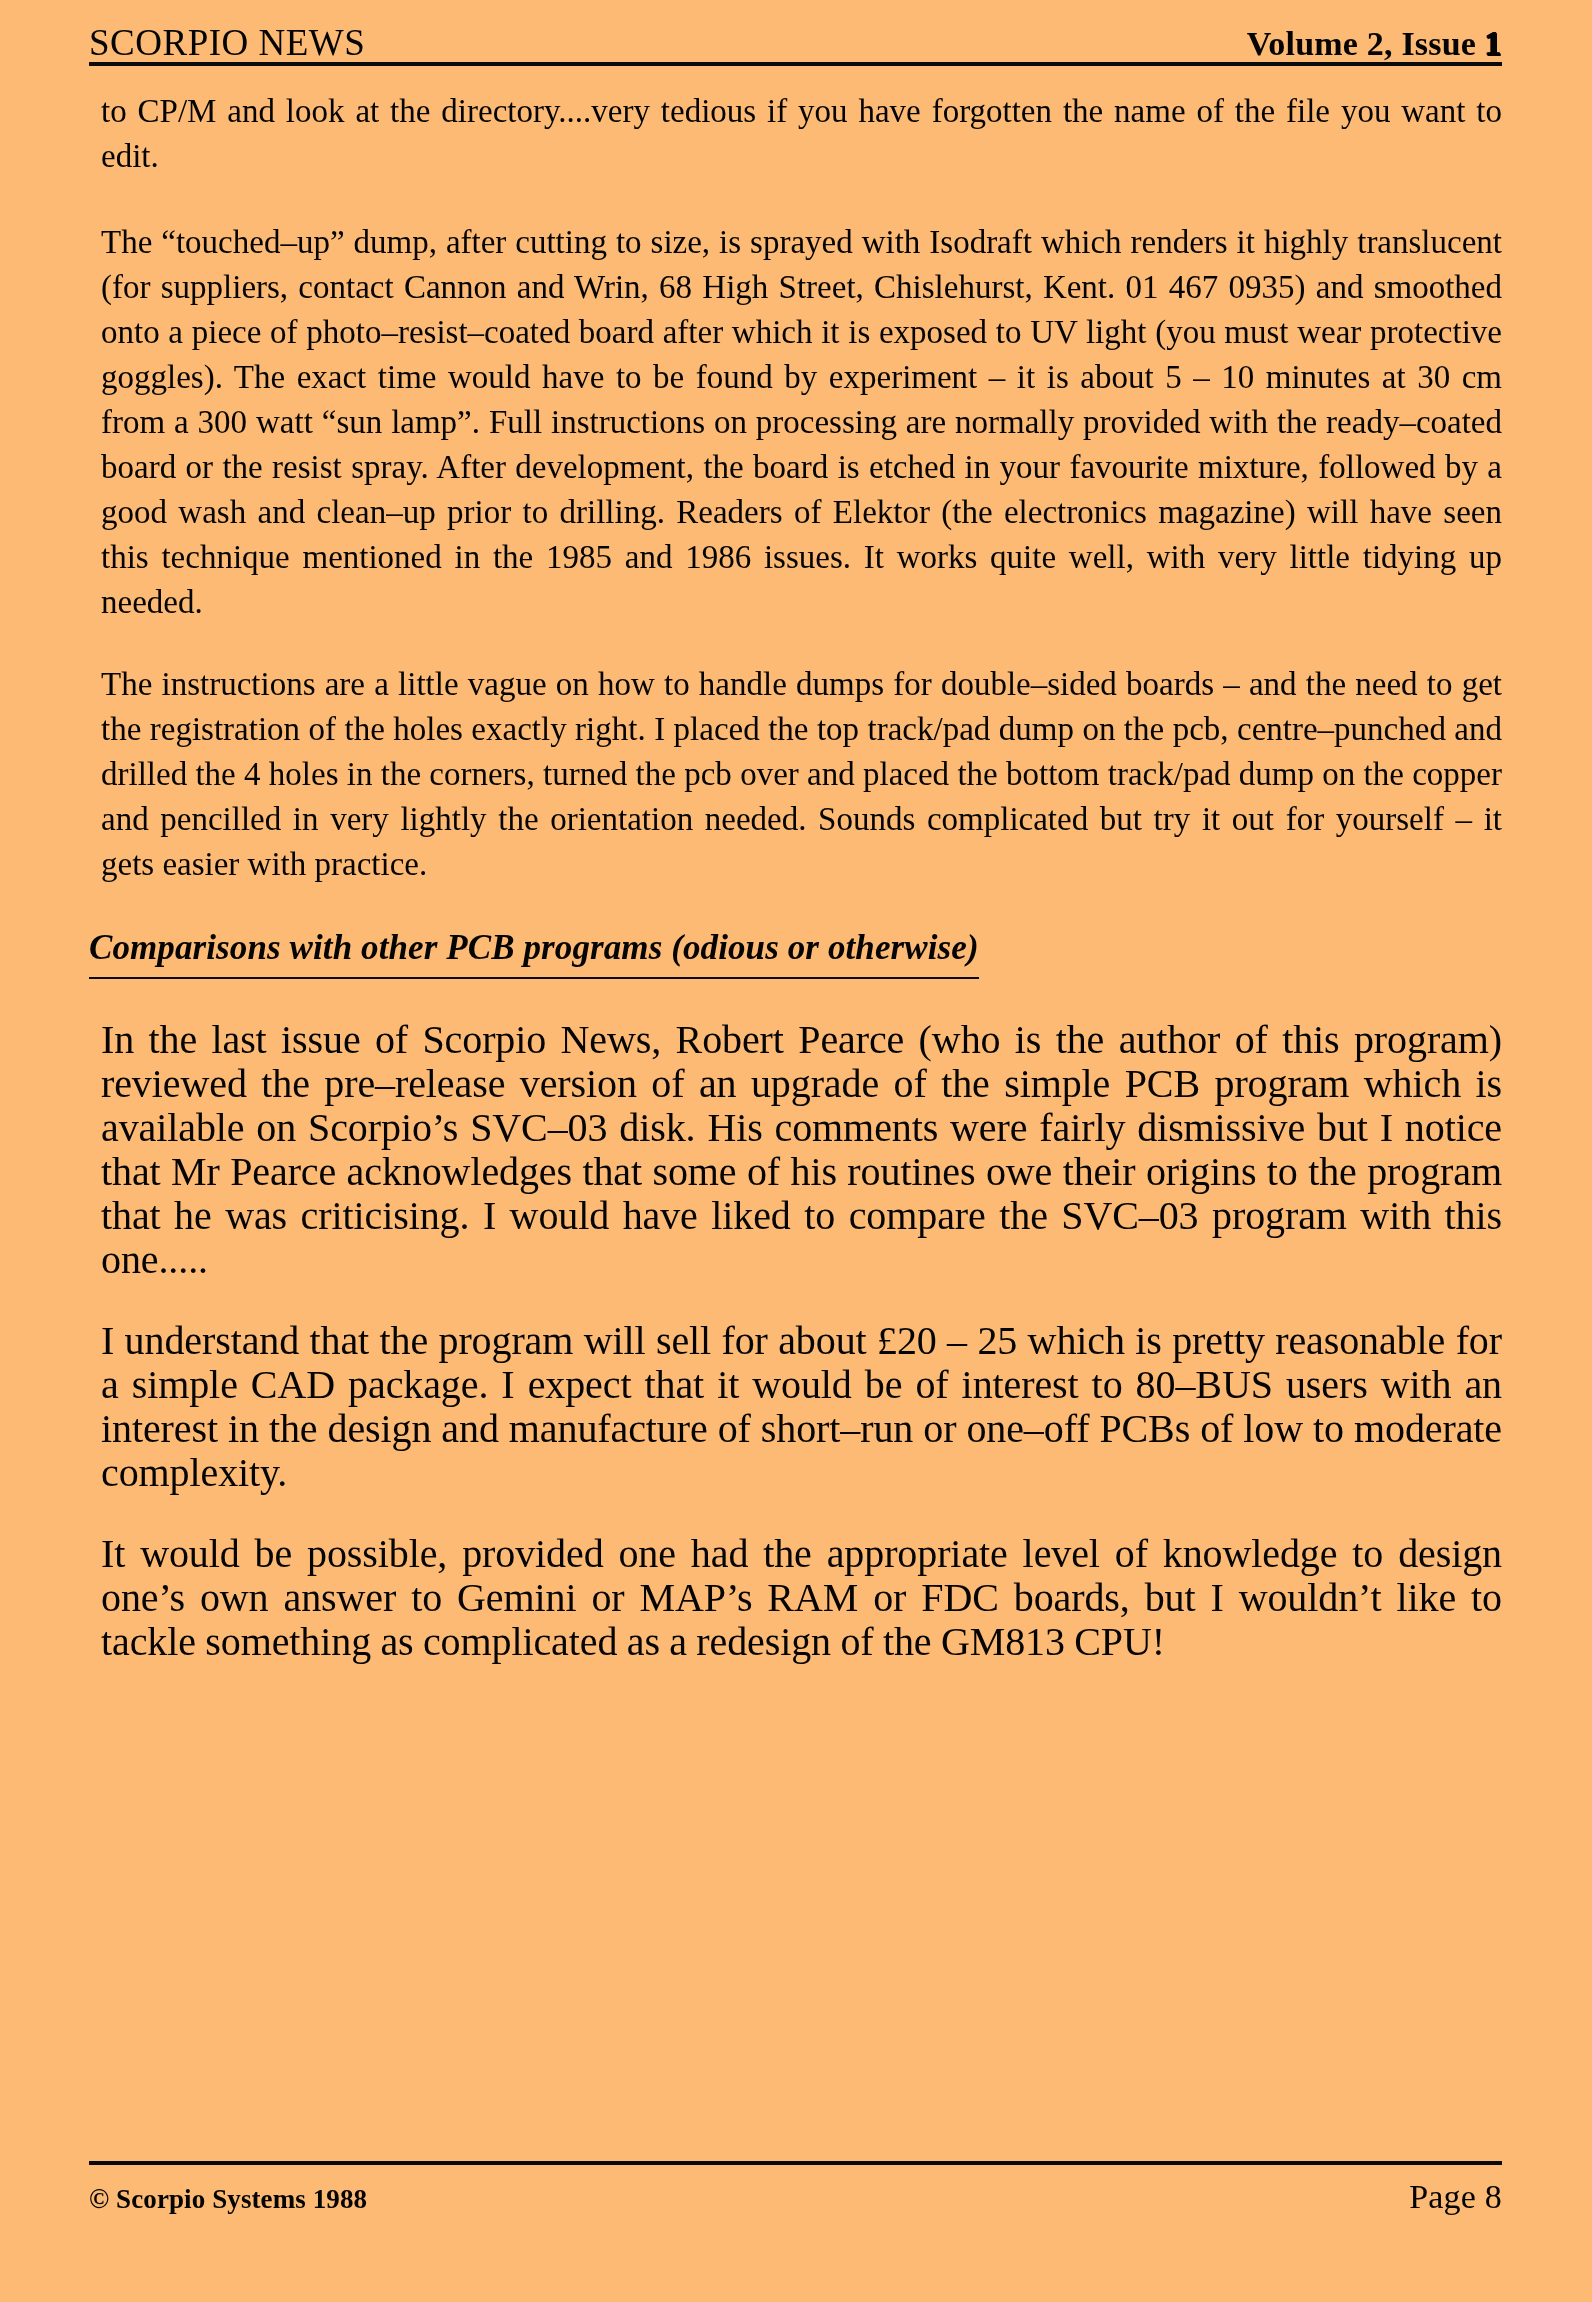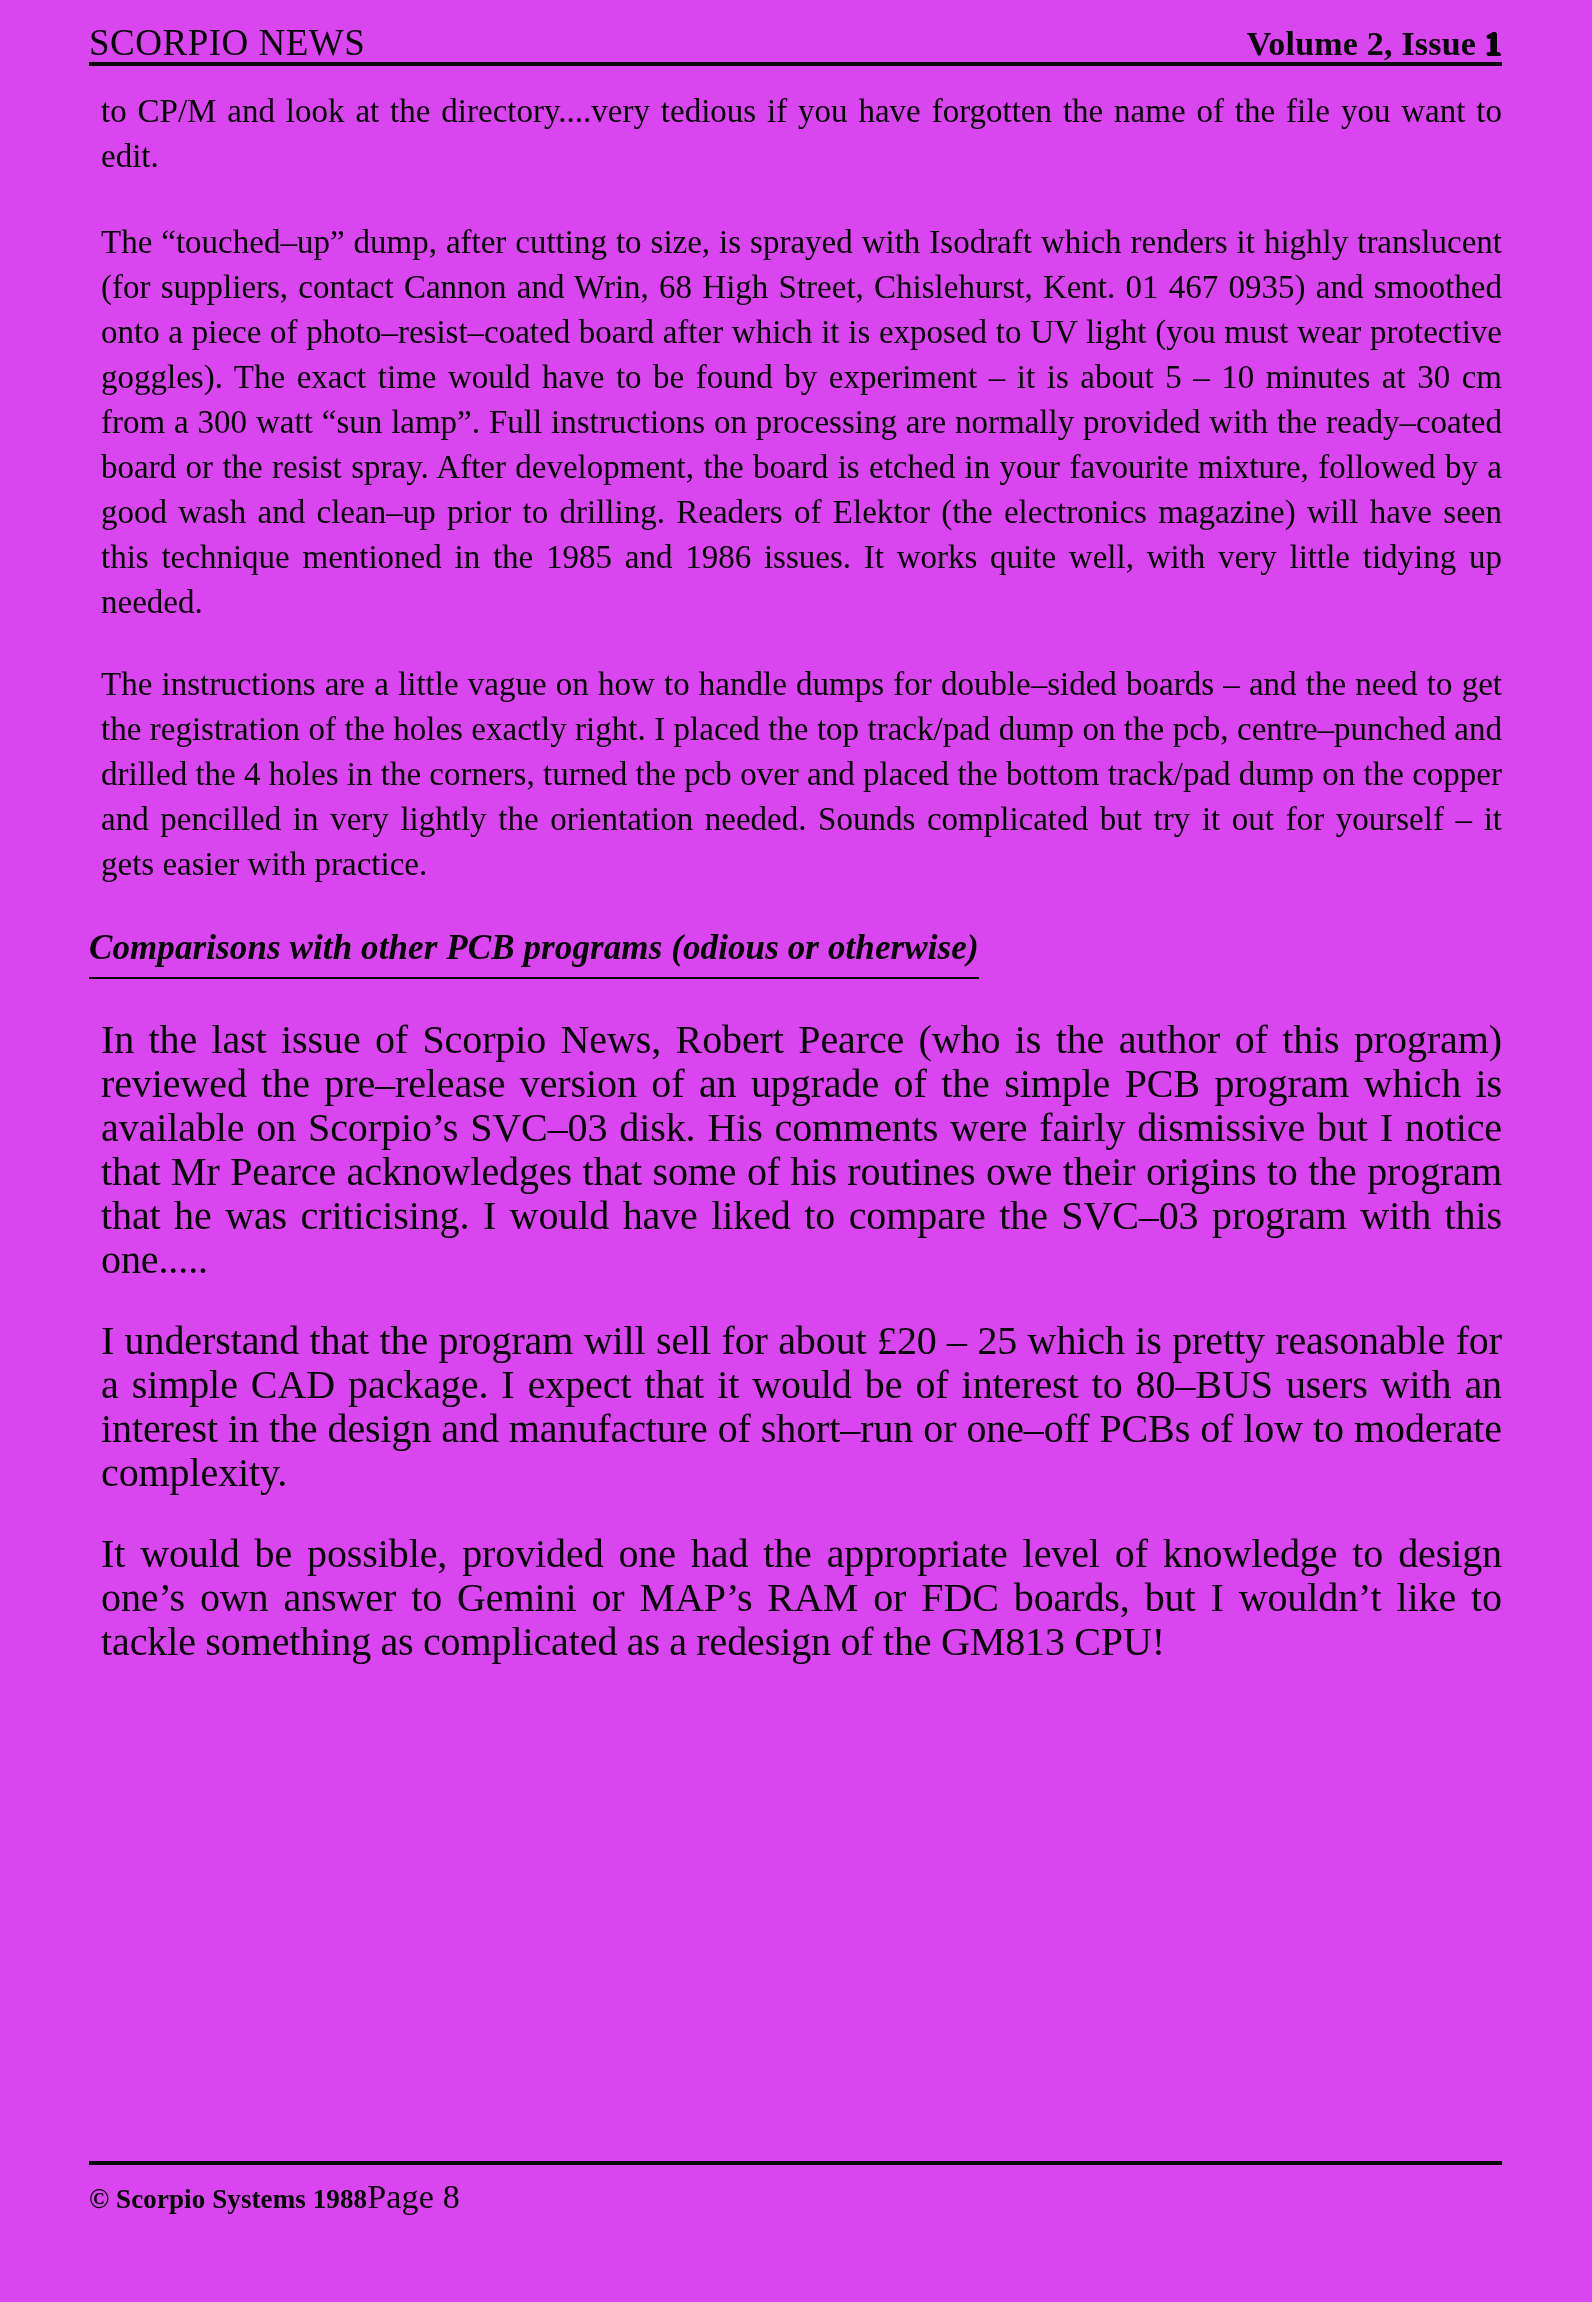--- a/index.html
+++ b/index.html
@@ -6,21 +6,21 @@
   html, body {
     margin: 0;
     padding: 0;
     background: #ffffff;
   }
 
   .page {
     position: relative;
     width: 1592px;
     height: 2303px;
-    background: #d946ef;
+    background: #fdba74;
     box-sizing: border-box;
     overflow: hidden;
     font-family: "Liberation Serif", "DejaVu Serif", serif;
     color: #050505;
     -webkit-font-smoothing: none;
   }
 
   
   .masthead {
     position: absolute;
@@ -119,21 +119,21 @@
   }
 
   
   .colophon {
     position: absolute;
     left: 89px;
     top: 2178px;
     width: 1413px;
     display: flex;
     align-items: baseline;
-    justify-content: flex-start;
+    justify-content: space-between;
     font-family: Liberation Serif, serif;
   }
   .colophon-left {
     font-size: 27px;
     font-weight: 700;
     letter-spacing: 0.1px;
     white-space: nowrap;
   }
   .colophon-right {
     font-size: 34px;

